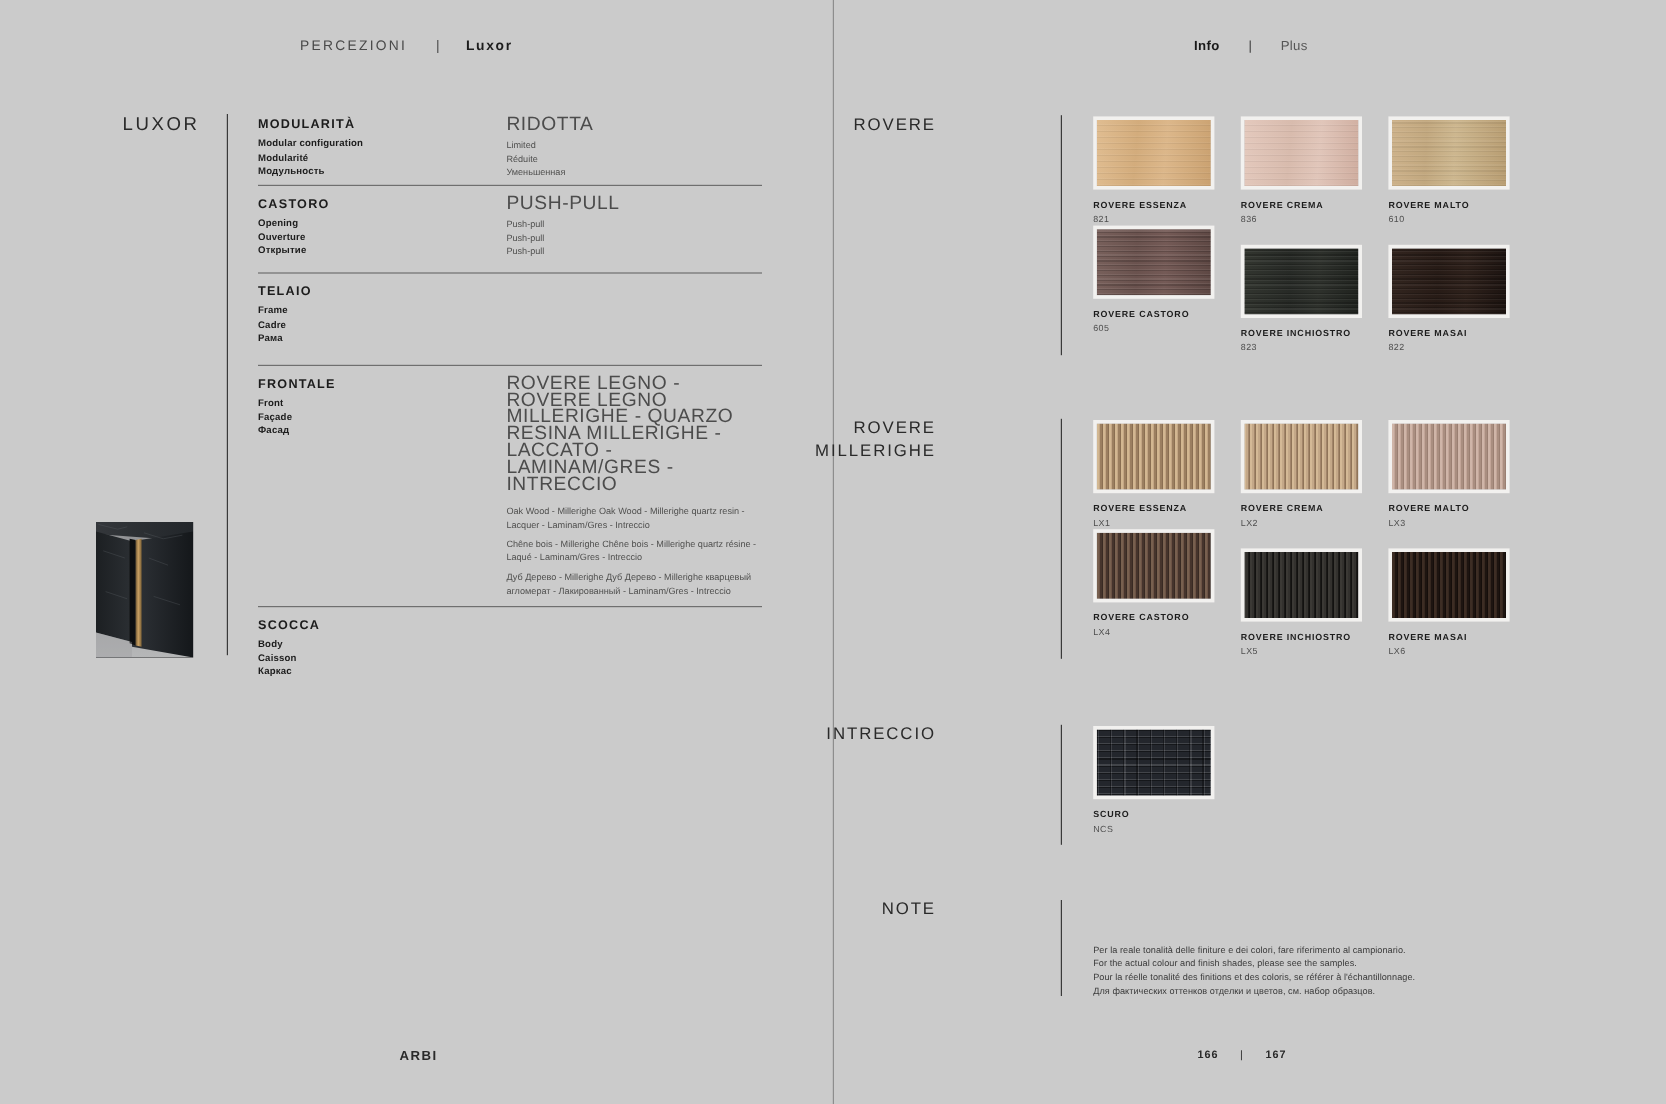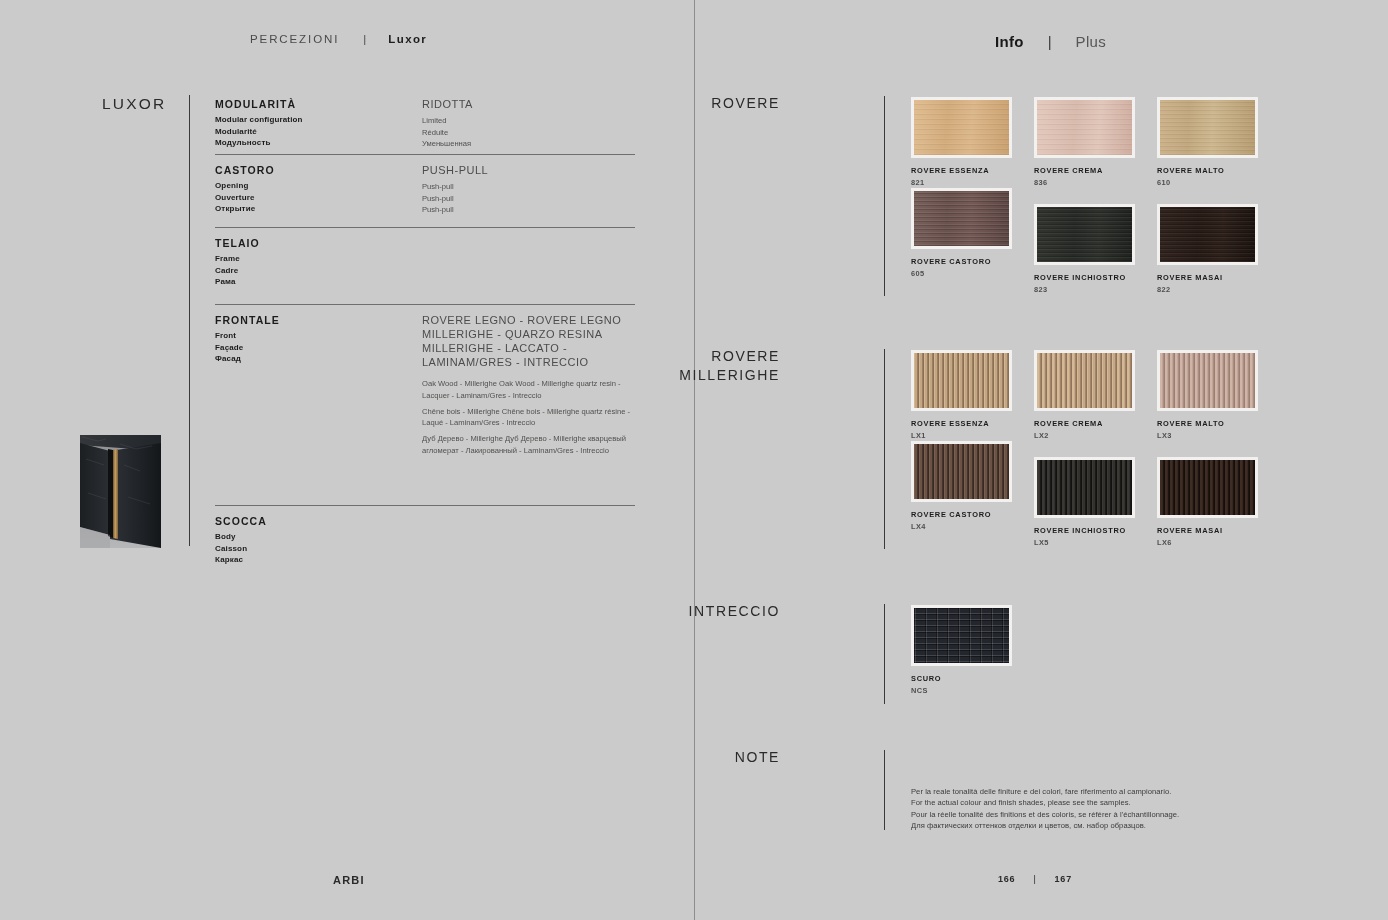--- a/index.html
+++ b/index.html
@@ -57,32 +57,32 @@
   .spec-right{flex:1;}
   .spec-title{
     font-size:10.5px;font-weight:700;letter-spacing:1.05px;color:#1c1c1c;
     line-height:14px;margin-bottom:3px;
   }
   .spec-sub{
     font-size:8px;font-weight:700;letter-spacing:.15px;color:#1c1c1c;
     line-height:11.6px;
   }
   .spec-val-main{
-    font-size:11px;letter-spacing:.5px;color:#4c4c4c;line-height:14px;
+    font-size:16px;letter-spacing:.5px;color:#4c4c4c;line-height:14px;
     font-weight:400;margin-bottom:4px;
   }
   .spec-val-sub{
     font-size:7.6px;color:#50504f;line-height:11.6px;font-weight:400;
   }
   .spec-val-sub.block{margin-bottom:4px;line-height:11.8px;}
 
   
   .right-head{
     position:absolute;left:995px;top:33px;
-    font-size:15px;color:#3c3c3c;display:flex;align-items:center;
+    font-size:11px;color:#3c3c3c;display:flex;align-items:center;
   }
   .right-head .tab-active{font-weight:700;color:#1a1a1a;letter-spacing:.3px;}
   .right-head .sep{margin:0 24px;color:#3c3c3c;}
   .right-head .tab{font-weight:400;color:#565656;letter-spacing:.3px;}
 
   .section{position:absolute;}
   .sec-label{
     position:absolute;text-align:right;width:220px;
     font-size:14px;letter-spacing:1.6px;font-weight:400;color:#2a2a2a;
     line-height:19px;
@@ -94,21 +94,21 @@
   .sw-box{
     width:101px;height:61px;border:3px solid #f2f1ef;box-sizing:border-box;
     position:relative;overflow:hidden;
   }
   .sw-tex{position:absolute;inset:0;}
   .sw-name{
     font-size:7.4px;font-weight:700;letter-spacing:.72px;color:#1c1c1c;
     margin-top:8px;line-height:10px;white-space:nowrap;
   }
   .sw-code{
-    font-size:7.4px;font-weight:700;letter-spacing:.4px;color:#4e4e4e;
+    font-size:7.4px;font-weight:400;letter-spacing:.4px;color:#4e4e4e;
     margin-top:2px;line-height:10px;
   }
   .sw-row2{margin-top:16px;}
 
   
   .note-body{position:absolute;}
   .note-line{font-size:7.6px;color:#3b3b3b;line-height:11.3px;letter-spacing:.05px;}
 
   
   .foot-left{

